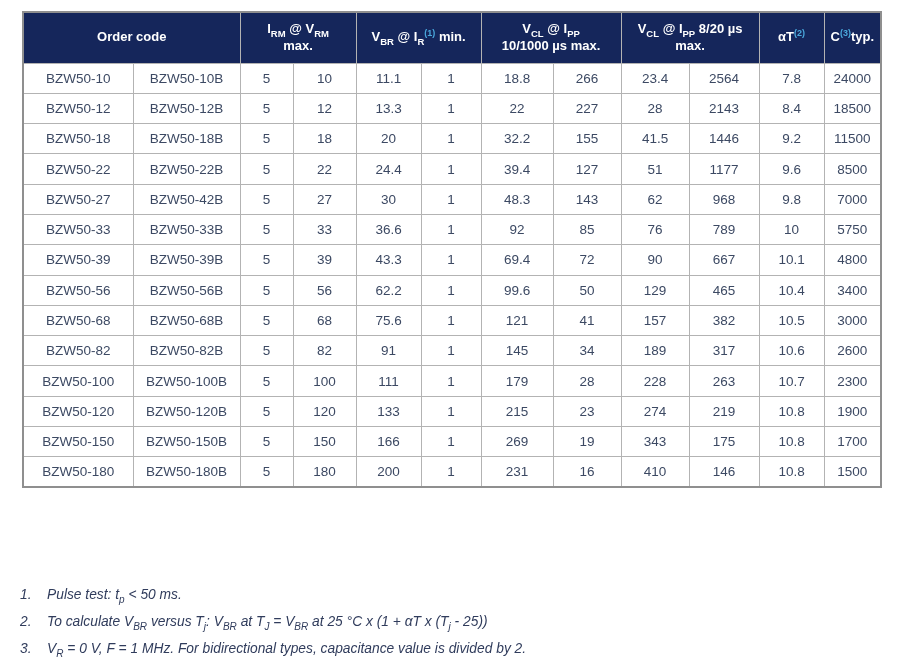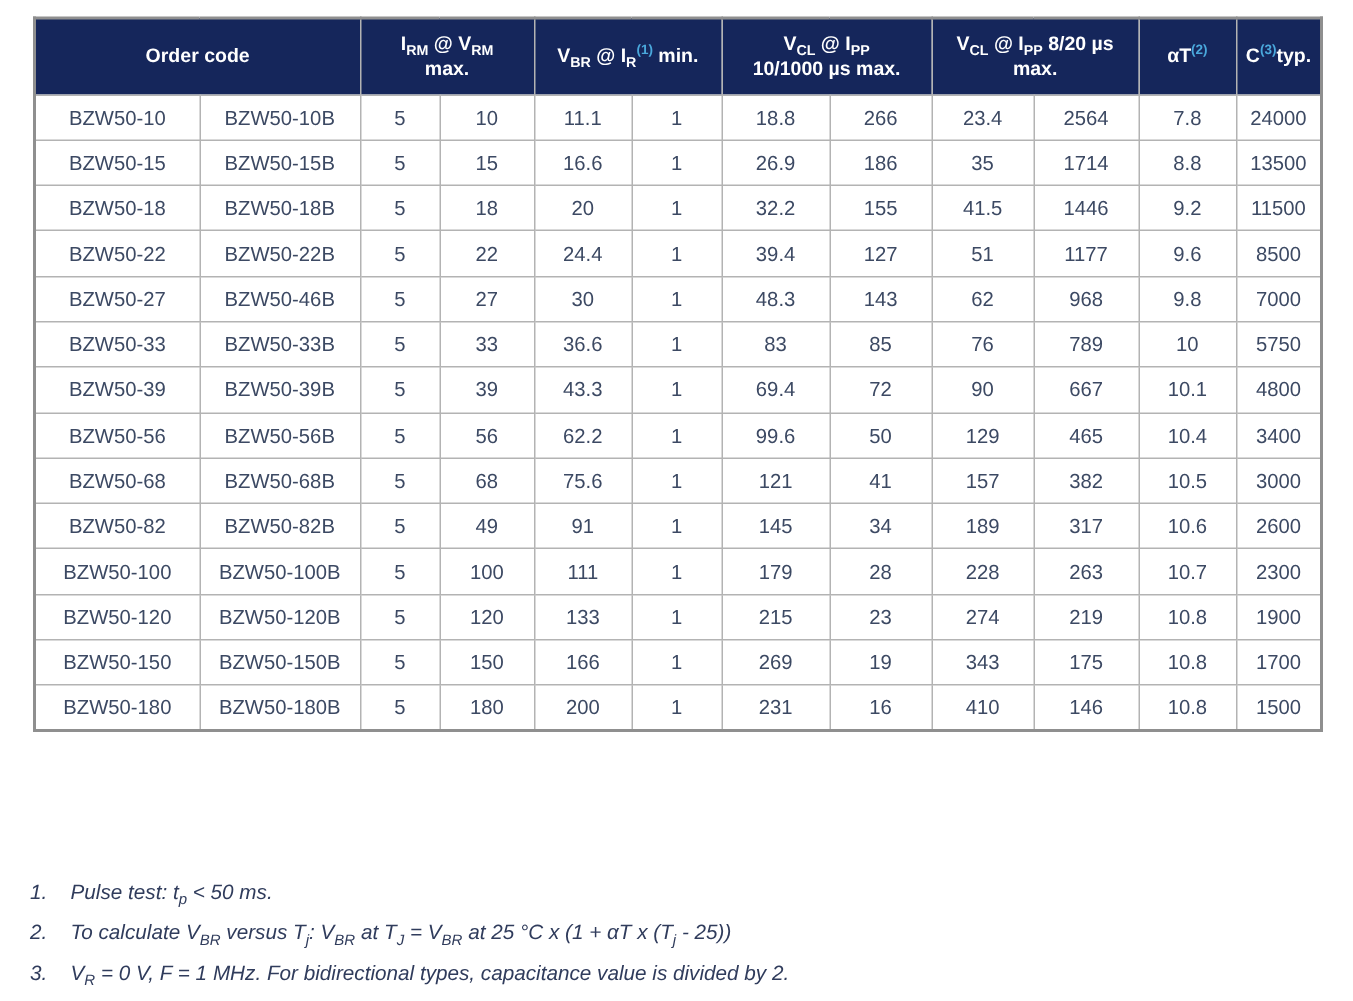--- a/index.html
+++ b/index.html
@@ -95,32 +95,32 @@
           <td>11.1</td>
           <td>1</td>
           <td>18.8</td>
           <td>266</td>
           <td>23.4</td>
           <td>2564</td>
           <td>7.8</td>
           <td>24000</td>
         </tr>
         <tr>
-          <td>BZW50-15</td>
-          <td>BZW50-15B</td>
-          <td>5</td>
-          <td>15</td>
-          <td>16.6</td>
-          <td>1</td>
-          <td>26.9</td>
-          <td>186</td>
-          <td>35</td>
-          <td>1714</td>
-          <td>8.8</td>
-          <td>13500</td>
+          <td>BZW50-12</td>
+          <td>BZW50-12B</td>
+          <td>5</td>
+          <td>12</td>
+          <td>13.3</td>
+          <td>1</td>
+          <td>22</td>
+          <td>227</td>
+          <td>28</td>
+          <td>2143</td>
+          <td>8.4</td>
+          <td>18500</td>
         </tr>
         <tr>
           <td>BZW50-18</td>
           <td>BZW50-18B</td>
           <td>5</td>
           <td>18</td>
           <td>20</td>
           <td>1</td>
           <td>32.2</td>
           <td>155</td>
@@ -138,40 +138,40 @@
           <td>1</td>
           <td>39.4</td>
           <td>127</td>
           <td>51</td>
           <td>1177</td>
           <td>9.6</td>
           <td>8500</td>
         </tr>
         <tr>
           <td>BZW50-27</td>
-          <td>BZW50-46B</td>
+          <td>BZW50-42B</td>
           <td>5</td>
           <td>27</td>
           <td>30</td>
           <td>1</td>
           <td>48.3</td>
           <td>143</td>
           <td>62</td>
           <td>968</td>
           <td>9.8</td>
           <td>7000</td>
         </tr>
         <tr>
           <td>BZW50-33</td>
           <td>BZW50-33B</td>
           <td>5</td>
           <td>33</td>
           <td>36.6</td>
           <td>1</td>
-          <td>83</td>
+          <td>92</td>
           <td>85</td>
           <td>76</td>
           <td>789</td>
           <td>10</td>
           <td>5750</td>
         </tr>
         <tr>
           <td>BZW50-39</td>
           <td>BZW50-39B</td>
           <td>5</td>
@@ -210,21 +210,21 @@
           <td>41</td>
           <td>157</td>
           <td>382</td>
           <td>10.5</td>
           <td>3000</td>
         </tr>
         <tr>
           <td>BZW50-82</td>
           <td>BZW50-82B</td>
           <td>5</td>
-          <td>49</td>
+          <td>82</td>
           <td>91</td>
           <td>1</td>
           <td>145</td>
           <td>34</td>
           <td>189</td>
           <td>317</td>
           <td>10.6</td>
           <td>2600</td>
         </tr>
         <tr>

